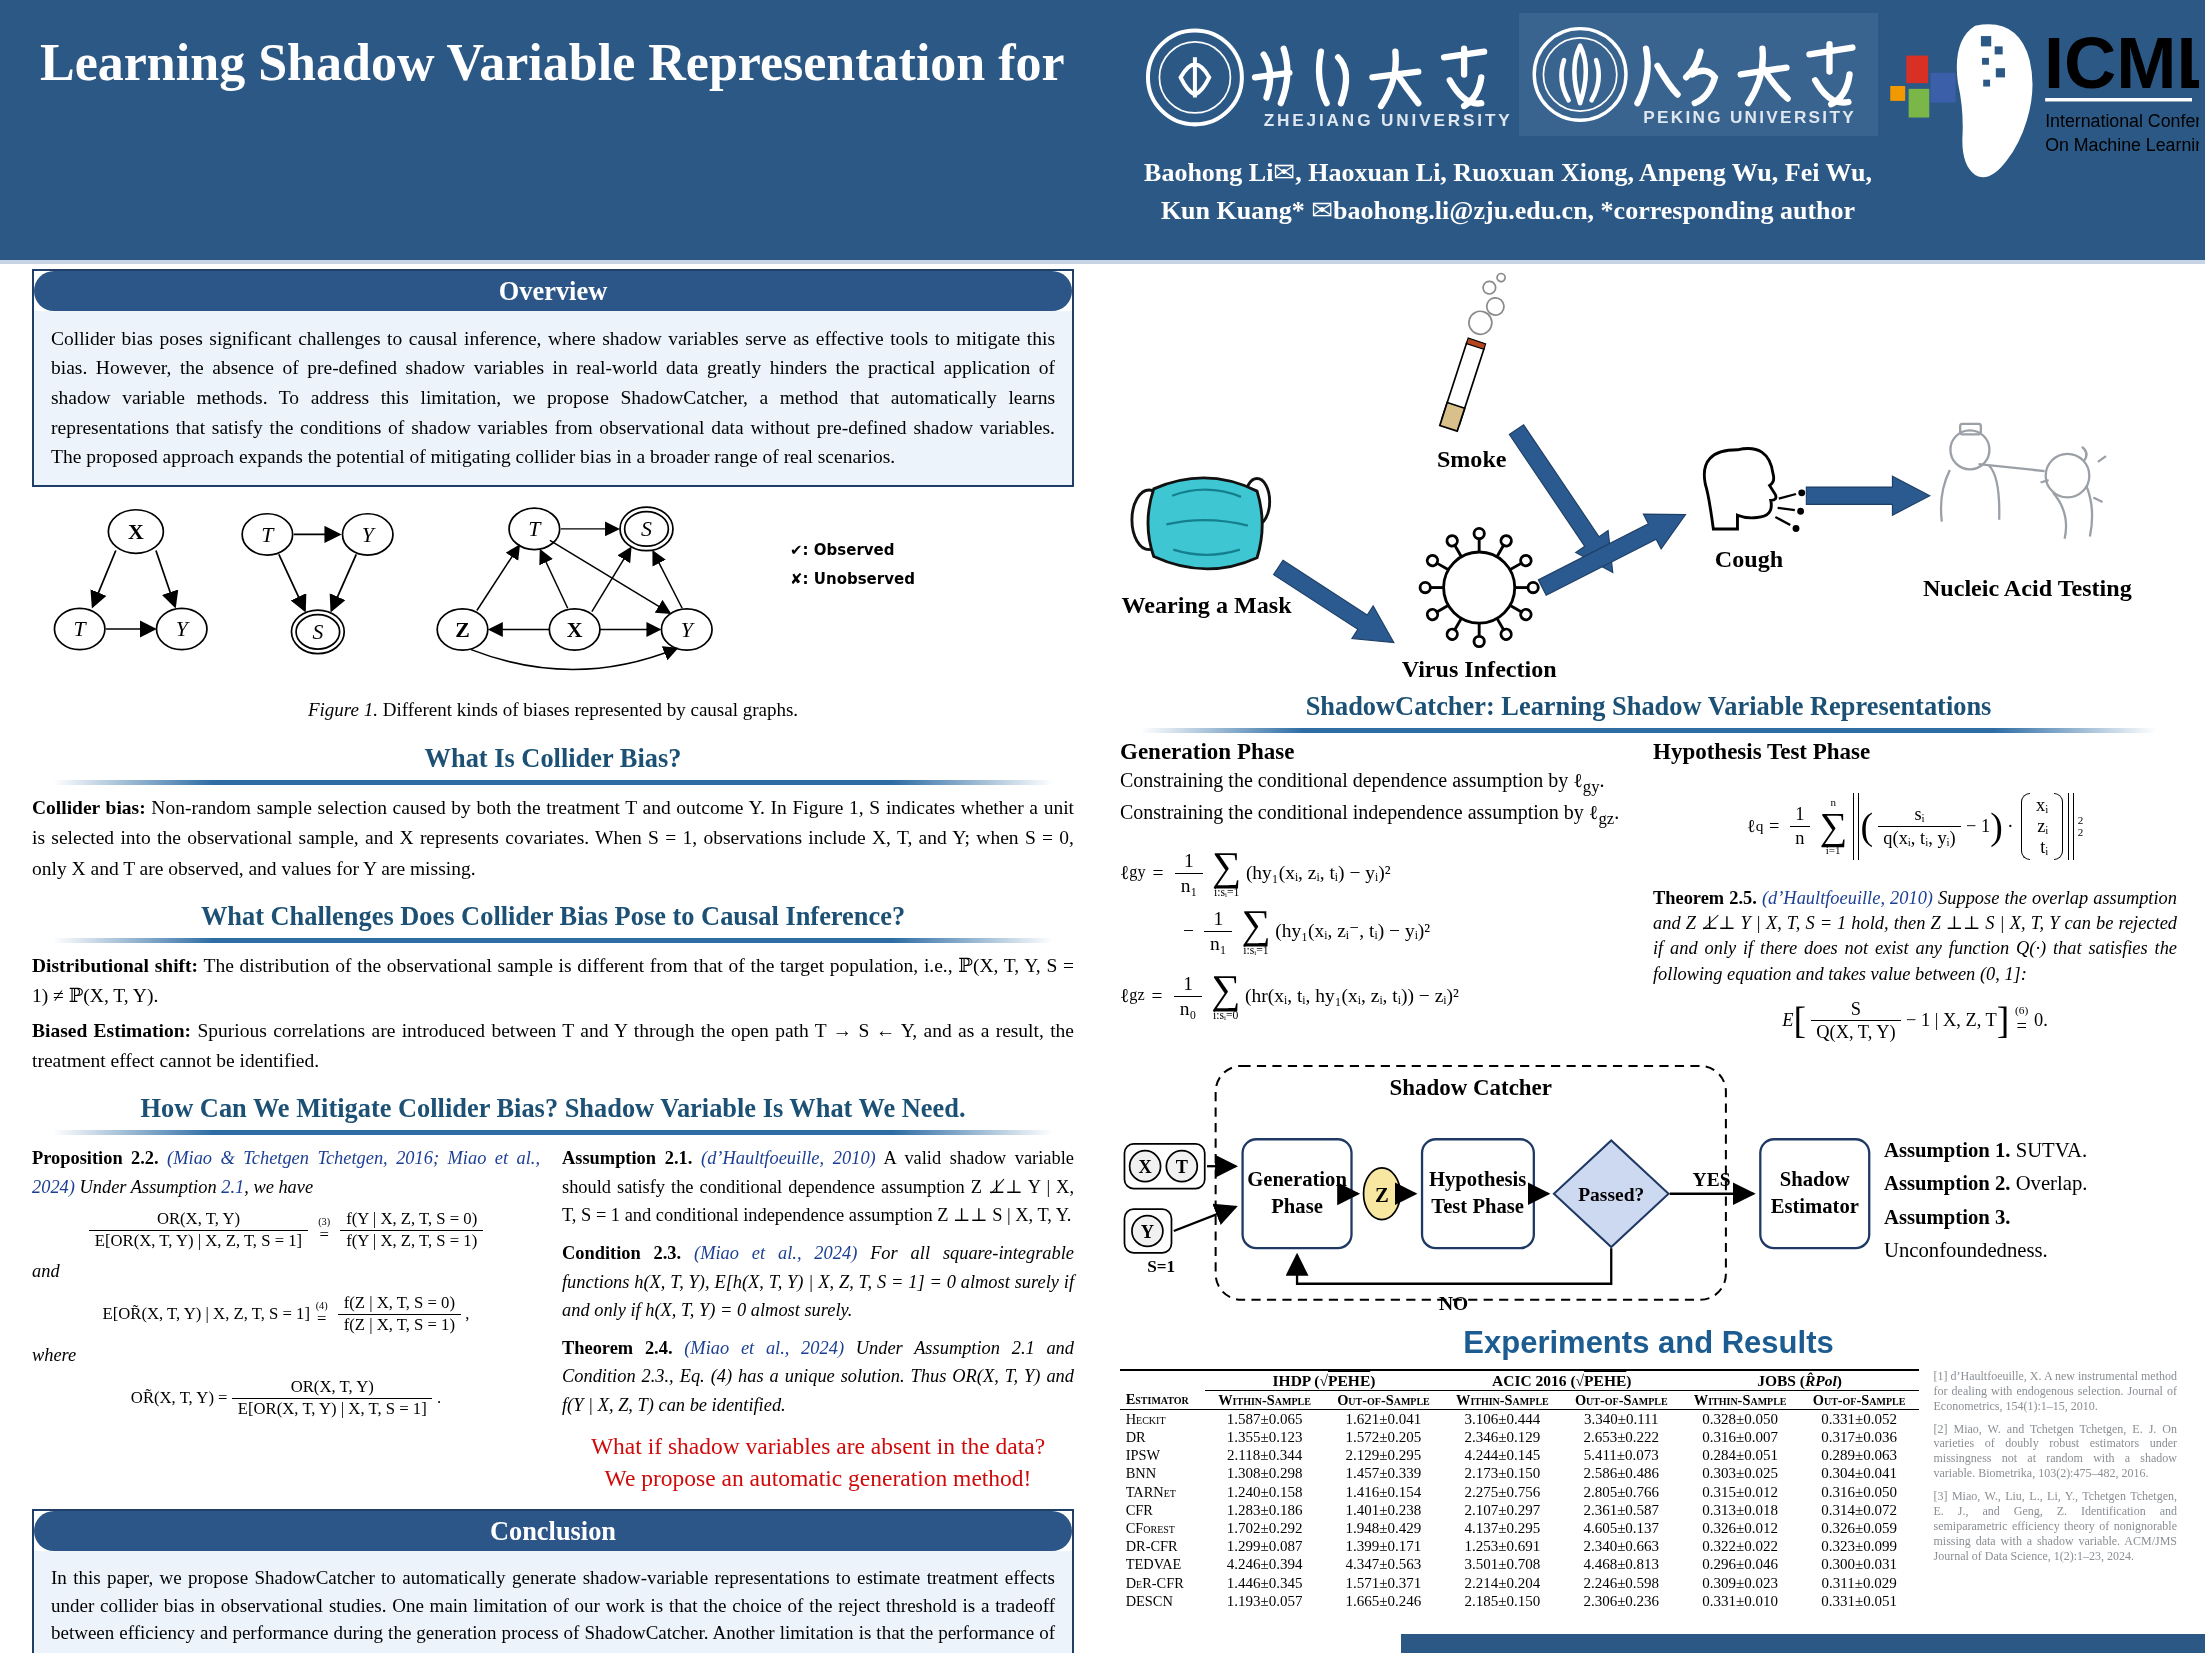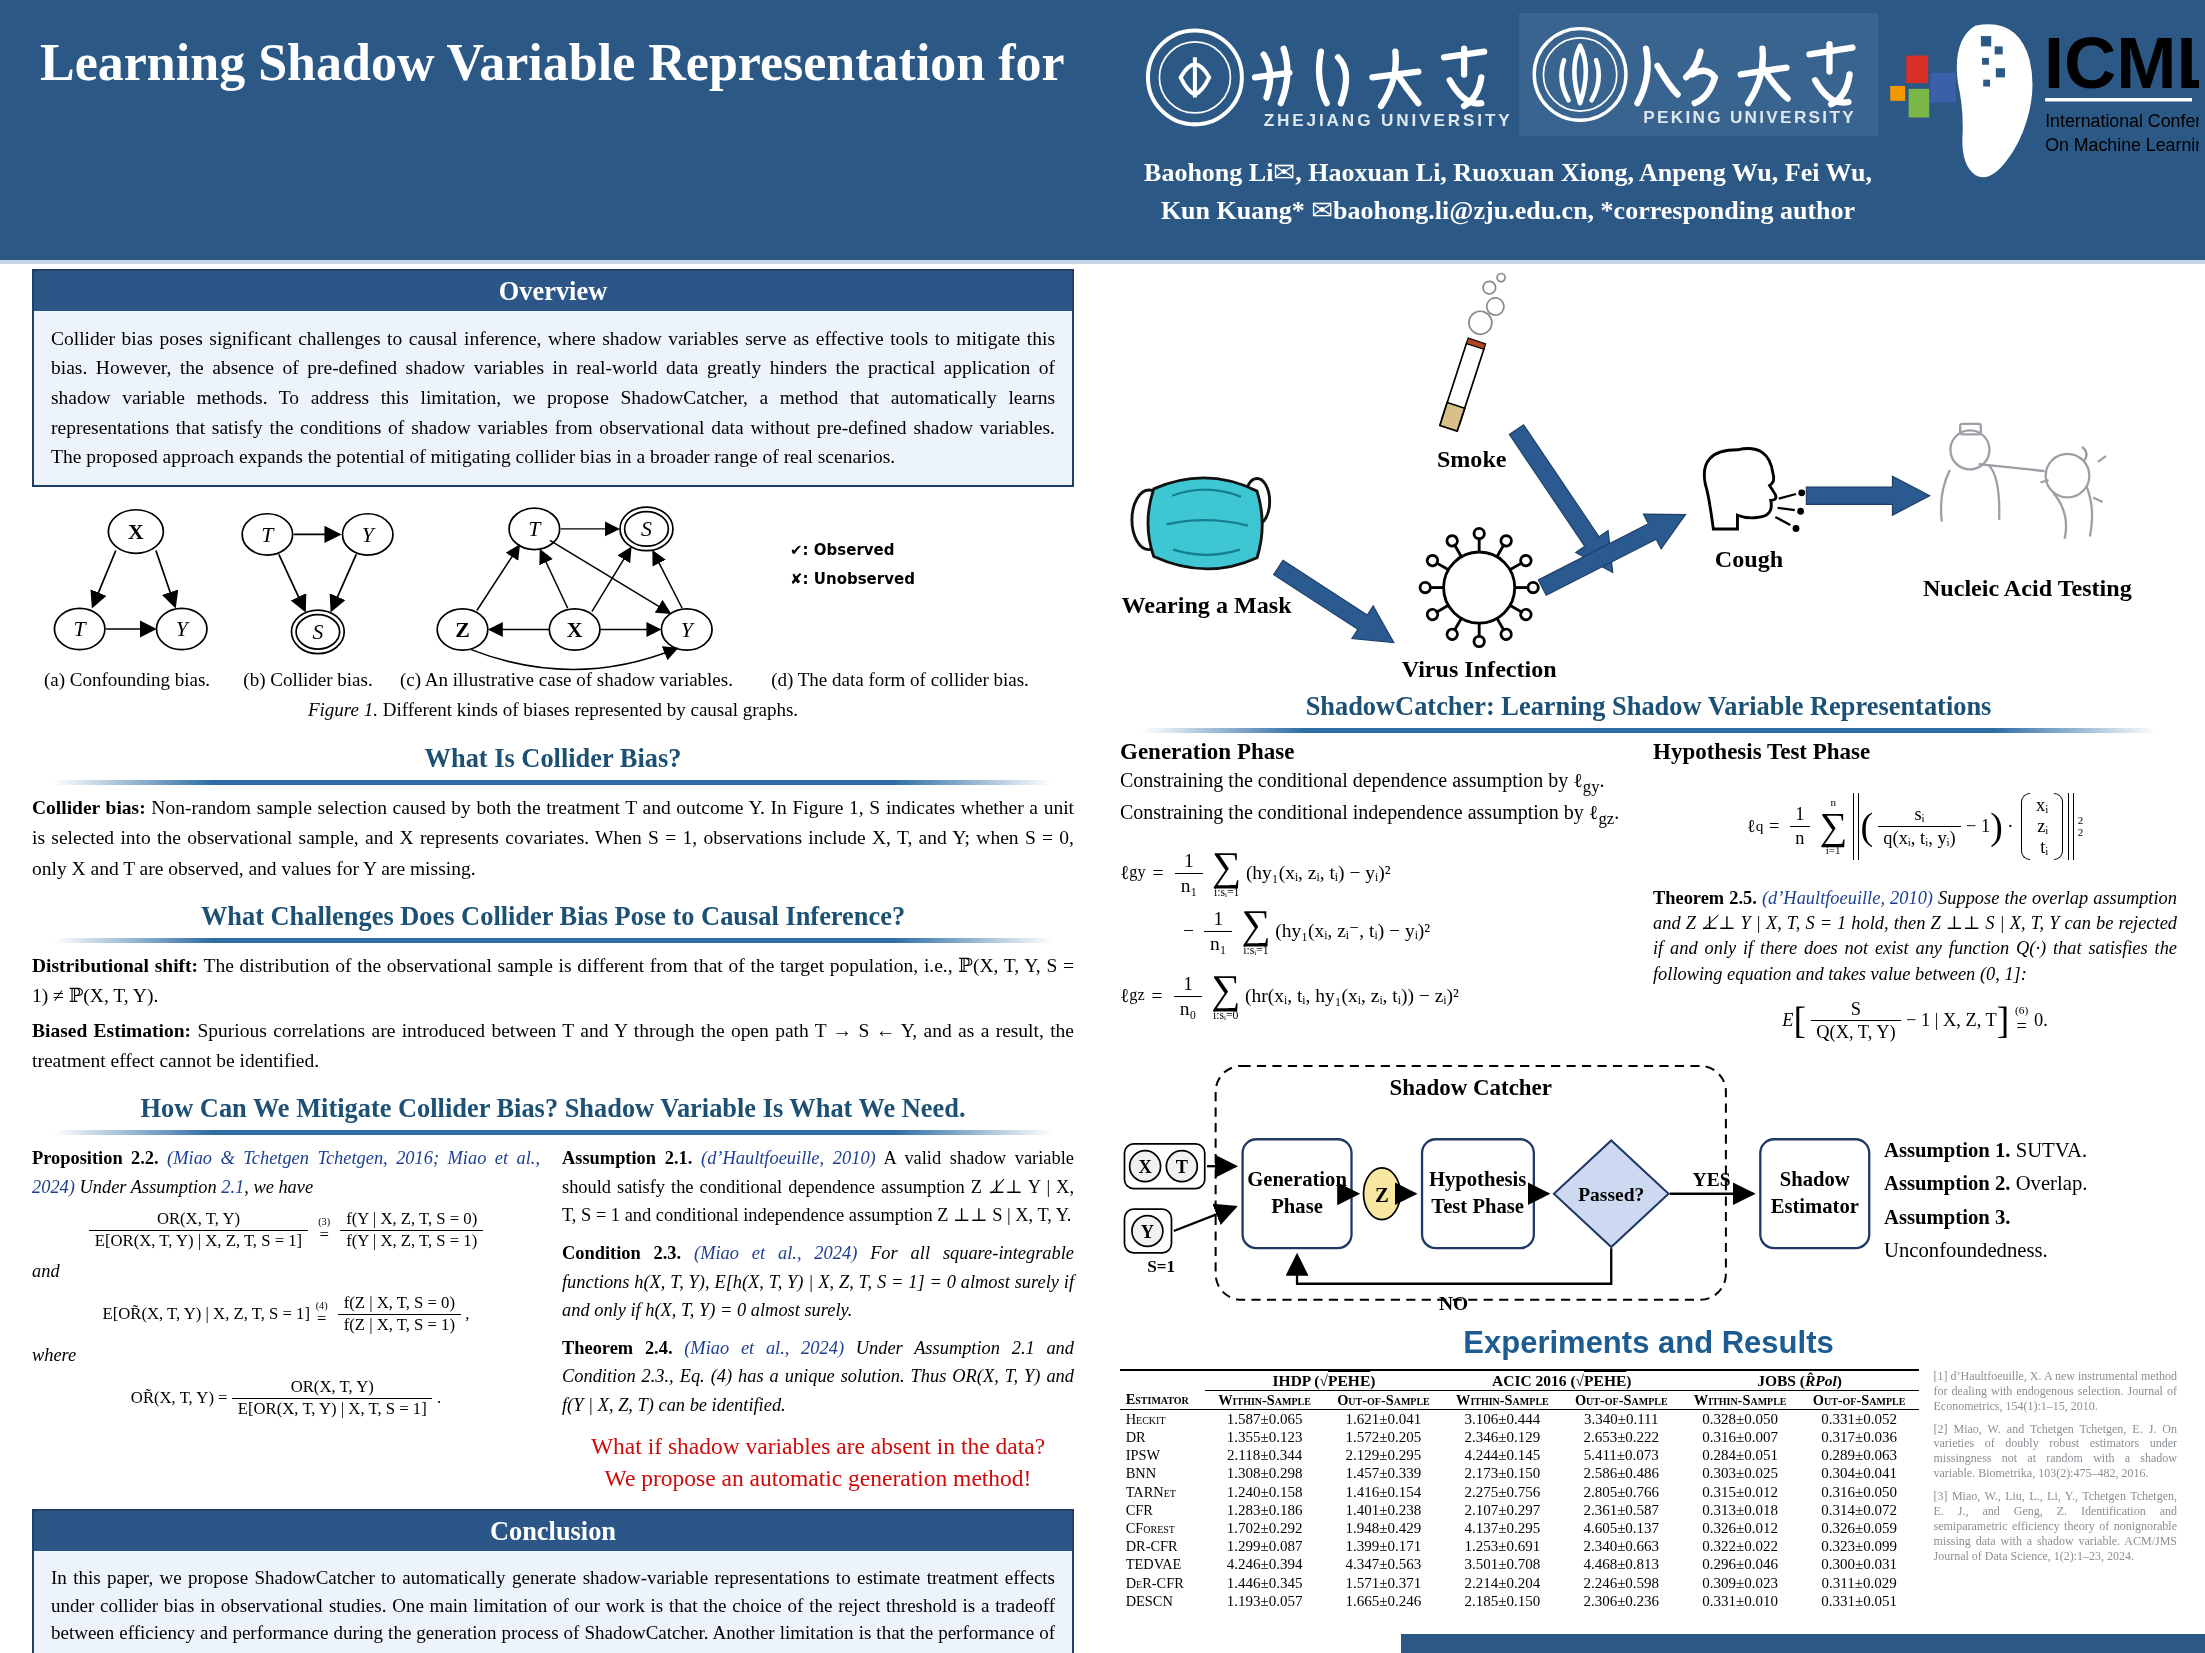--- a/index.html
+++ b/index.html
@@ -9,21 +9,21 @@
   }
   .abs{position:absolute;}
   
   .poster-header{position:absolute;left:0;top:0;width:2205px;height:260px;background:#2c5885;border-bottom:4.6px solid #c7d4e4;}
   .poster-title{position:absolute;left:40px;top:17px;width:1080px;color:#fff;font-weight:bold;font-size:52px;line-height:1.75;white-space:nowrap;}
   .authors{position:absolute;left:1126px;top:154px;width:764px;color:#fff;font-weight:bold;font-size:26px;text-align:center;line-height:1.45;}
   .pku-bg{position:absolute;left:1519px;top:12.6px;width:359px;height:123px;background:#39648f;}
   .icml-text{font-family:"Liberation Sans","DejaVu Sans",sans-serif;color:#fff;}
   
   .panel{border:2.3px solid #1f3f66;}
-  .panel-head{background:#2b5687;color:#fff;text-align:center;font-weight:bold;font-size:26.4px;padding:4.6px 0;}
+  .panel-head{background:#2b5687;color:#fff;text-align:center;font-weight:bold;font-size:26.4px;padding:4.6px 0;border-radius:20px;}
   .panel-body{background:#edf3fa;padding:12.6px 17px;font-size:19.5px;line-height:1.52;text-align:justify;}
   
   .sec-h{color:#1c5175;font-weight:bold;font-size:26.4px;text-align:center;margin:0;}
   .divider{height:5.2px;margin:5.7px auto 3.4px auto;width:96%;
     background:linear-gradient(90deg,rgba(46,109,164,0) 0%,#2e6da4 16%,#2e6da4 84%,rgba(46,109,164,0) 100%);}
   .sans-h{font-family:"Liberation Sans","DejaVu Sans",sans-serif;font-weight:bold;color:#1d5c90;}
   
   .para{font-size:19.5px;line-height:1.55;text-align:justify;margin:0;}
   .lead{font-weight:bold;}
   .cite{color:#1c3f94;font-style:italic;}
@@ -223,26 +223,20 @@
 
     <div class="abs" style="left:741px;top:5.7px;width:299px;">
       <div style="display:flex;">
         <div style="margin-left:17px;padding-top:34px;font-size:15px;line-height:1.9;">
           <div class="check">✔: Observed</div>
           <div class="check">✘: Unobserved</div>
         </div>
       </div>
     </div>
 
-    <div class="abs" style="left:0;top:172px;width:1042px;display:flex;">
-      <div class="fig-cap" style="width:190px;text-align:center;">(a) Confounding bias.</div>
-      <div class="fig-cap" style="width:172px;text-align:center;">(b) Collider bias.</div>
-      <div class="fig-cap" style="width:345px;text-align:center;">(c) An illustrative case of shadow variables.</div>
-      <div class="fig-cap" style="width:322px;text-align:center;">(d) The data form of collider bias.</div>
-    </div>
     <div class="abs" style="left:0;top:202px;width:1042px;text-align:center;font-size:19px;">
       <span class="ital">Figure 1.</span><span> Different kinds of biases represented by causal graphs.</span>
     </div>
   </div>
 
   <h2 class="sec-h" style="margin-top:12.6px;">What Is Collider Bias?</h2>
   <div class="divider"></div>
   <p class="para" style="margin-top:8px;">
     <span class="lead">Collider bias:</span>
     <span>Non-random sample selection caused by both the treatment T and outcome Y. In Figure 1, S indicates whether a unit is selected into the observational sample, and X represents covariates. When S = 1, observations include X, T, and Y; when S = 0, only X and T are observed, and values for Y are missing.</span>

